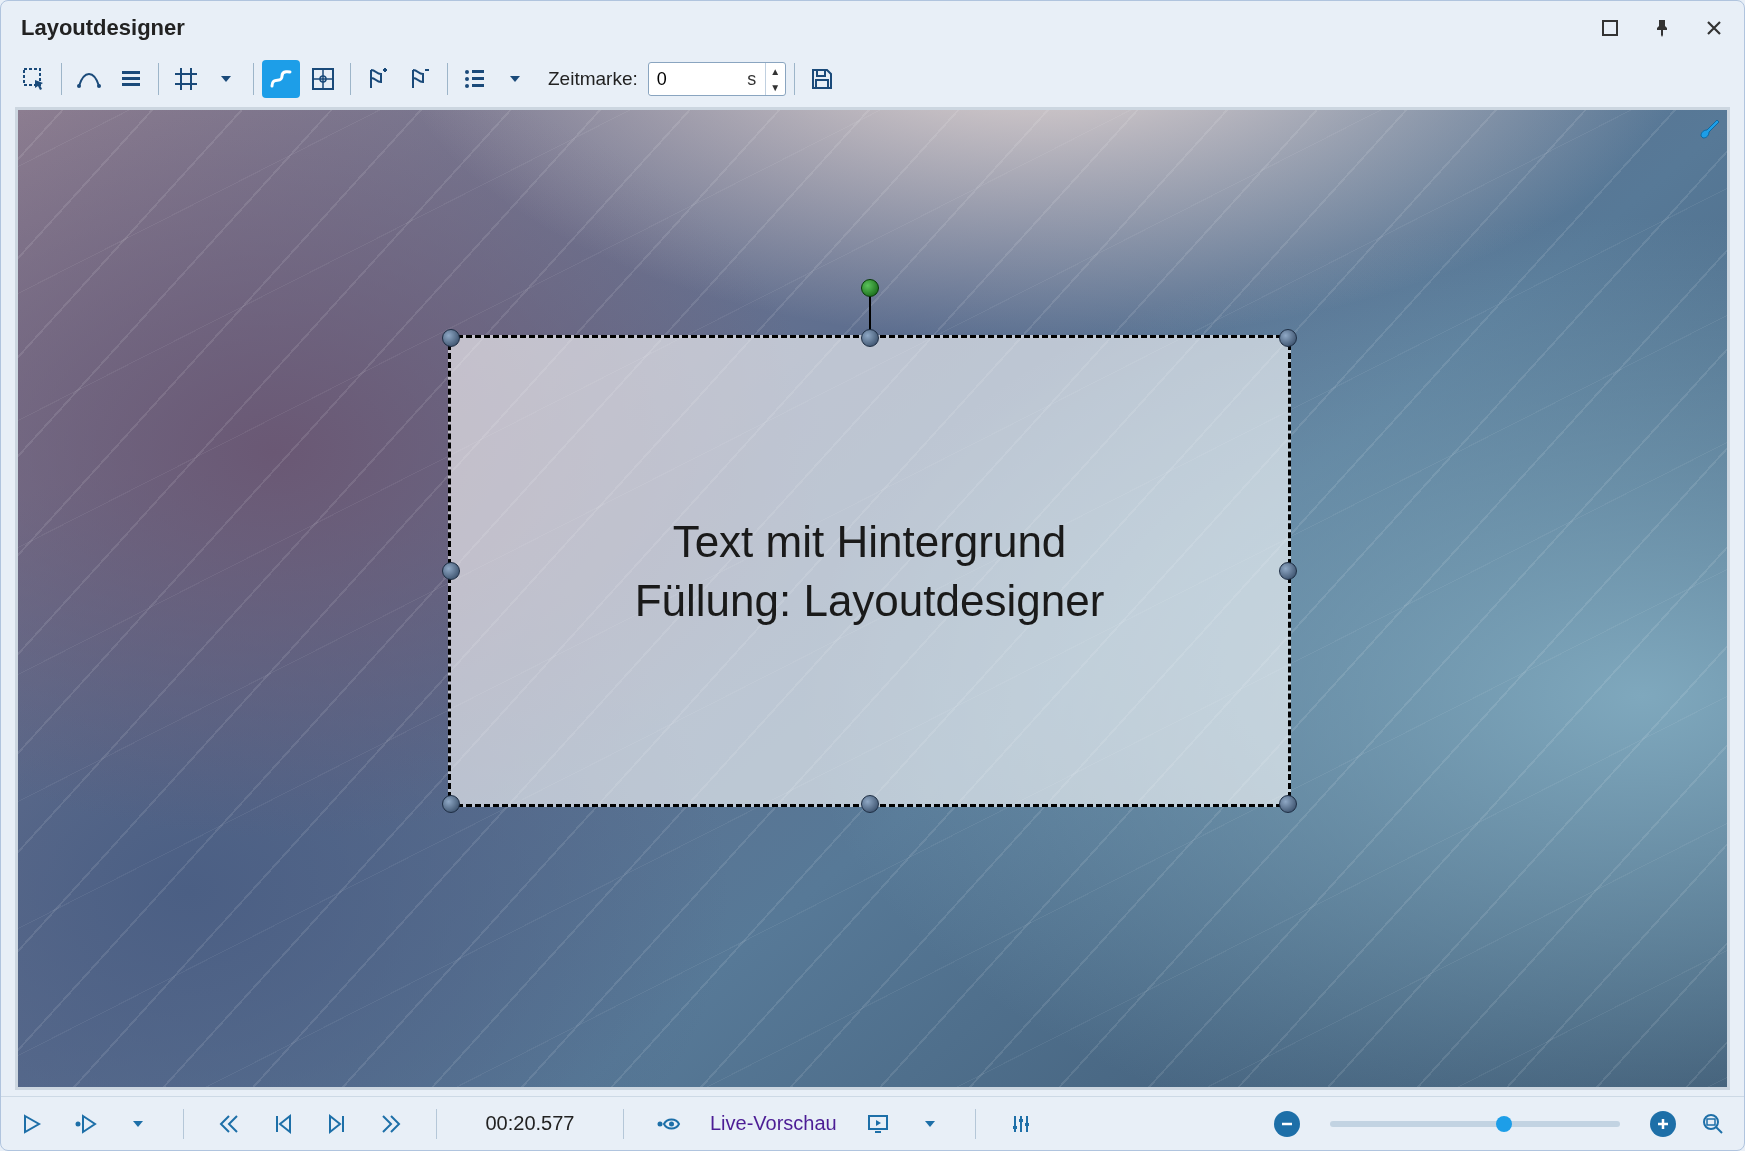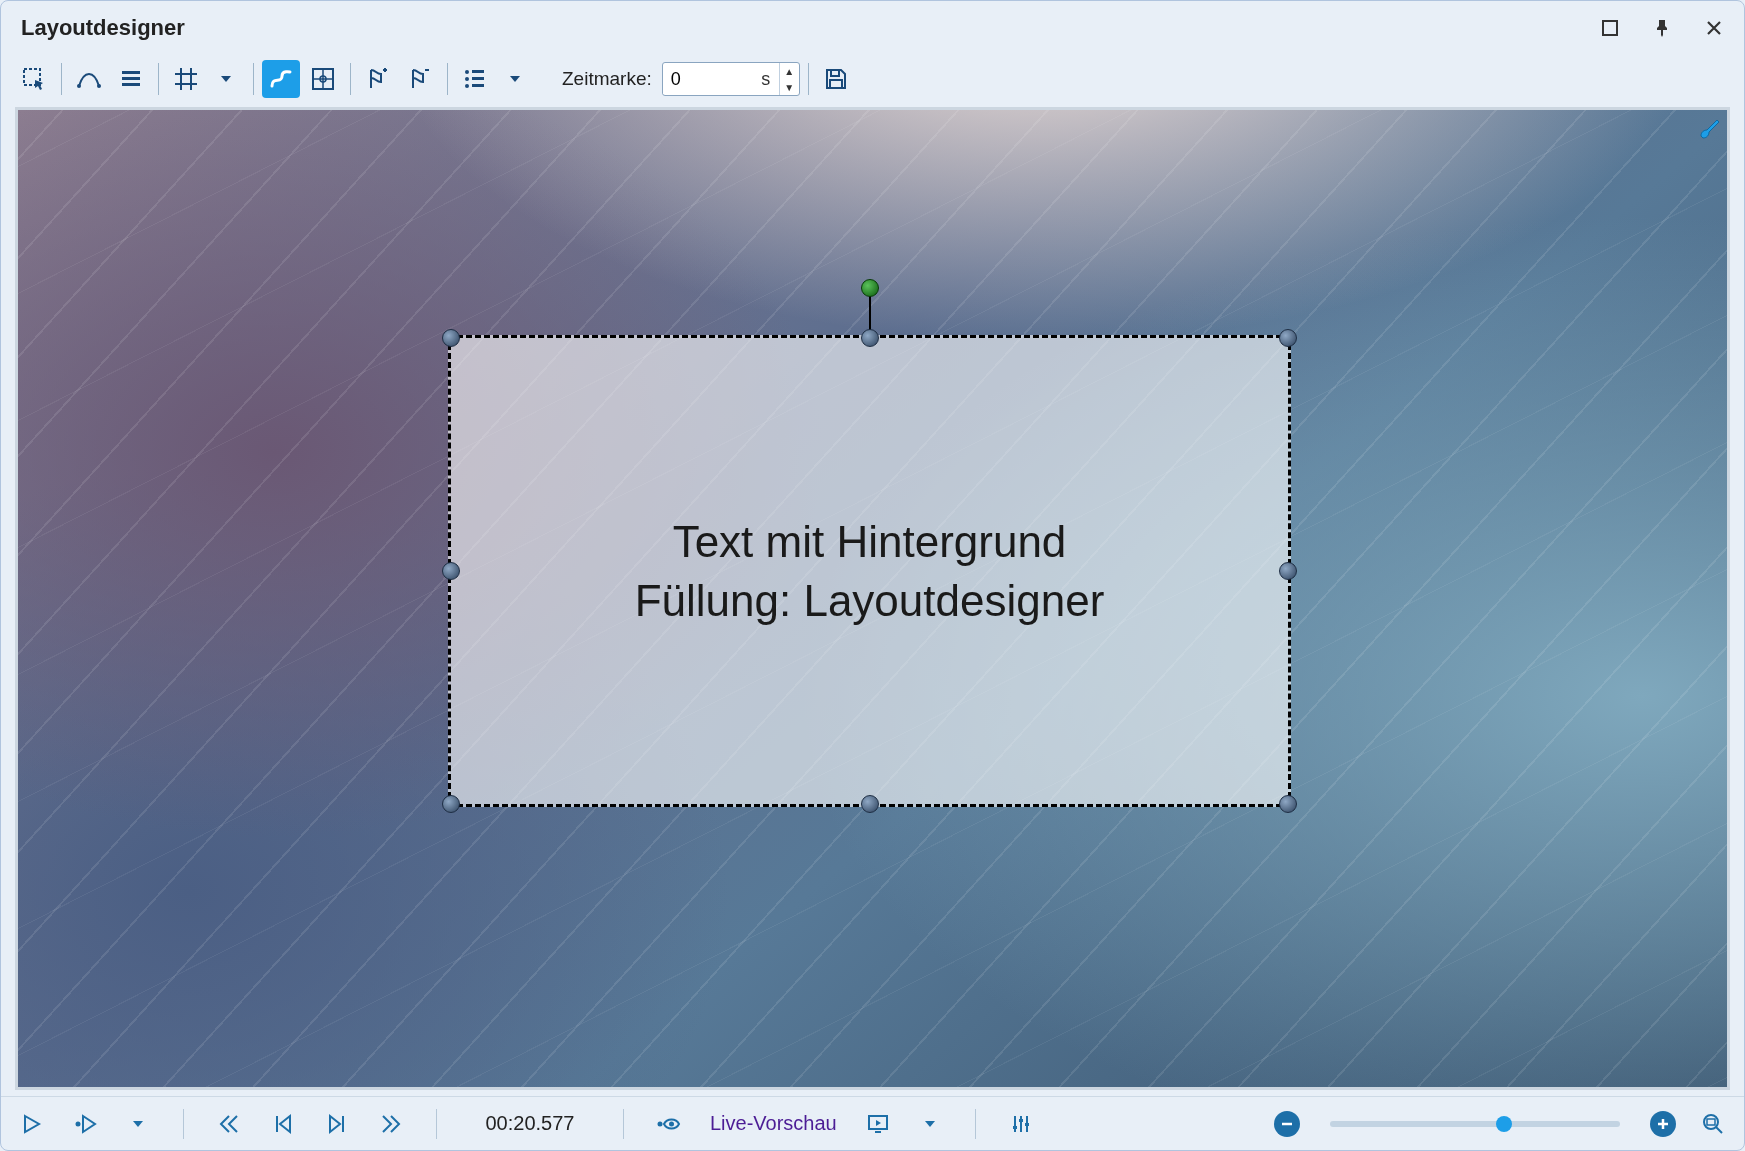--- a/index.html
+++ b/index.html
@@ -52,21 +52,21 @@
   color: #1a4a7a;
 }
 .tool-btn.active {
   background: #1d9ee8;
   color: #fff;
 }
 .tool-sep {
   width: 1px; height: 32px; background: #9db5c9; margin: 0 4px;
 }
 .dd-arrow { margin-left: -2px; }
-.timemark-label { font-size: 19px; color: #222; margin-left: 24px; margin-right: 6px; }
+.timemark-label { font-size: 19px; color: #222; margin-left: 10px; margin-right: 6px; }
 .timemark-input {
   display:flex; align-items:center;
   border: 1px solid #8aa5c0;
   background: #fff;
   border-radius: 3px;
   height: 34px;
 }
 .timemark-input input {
   border:none; outline:none; width: 90px; padding: 4px 8px; font-size: 18px;
 }

